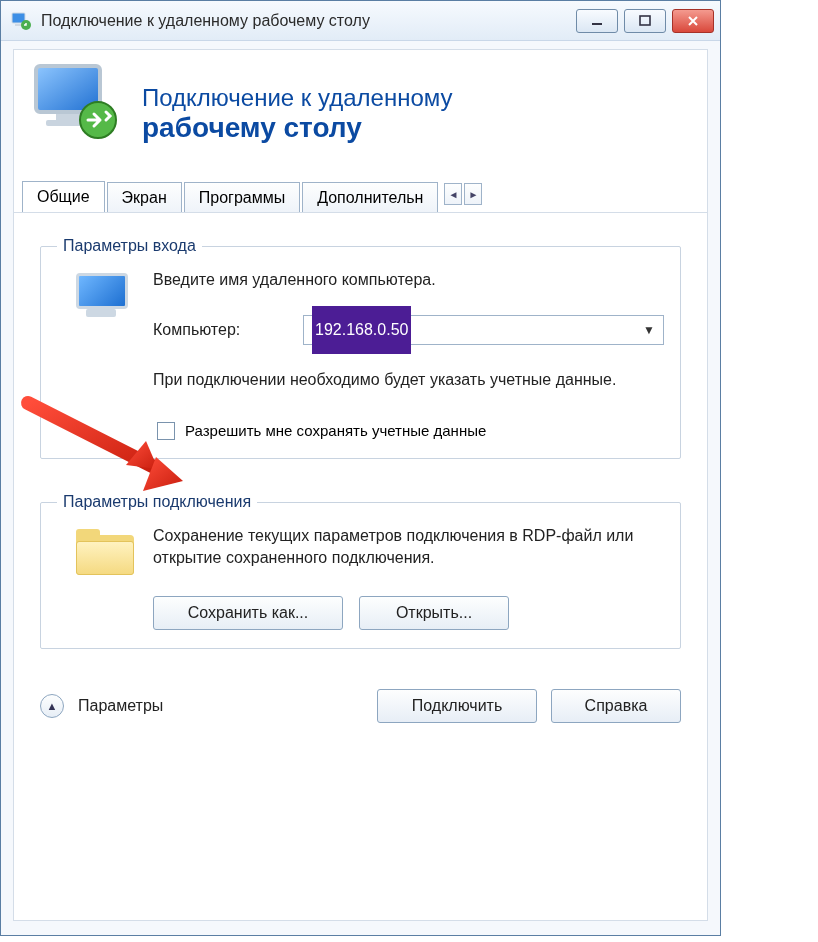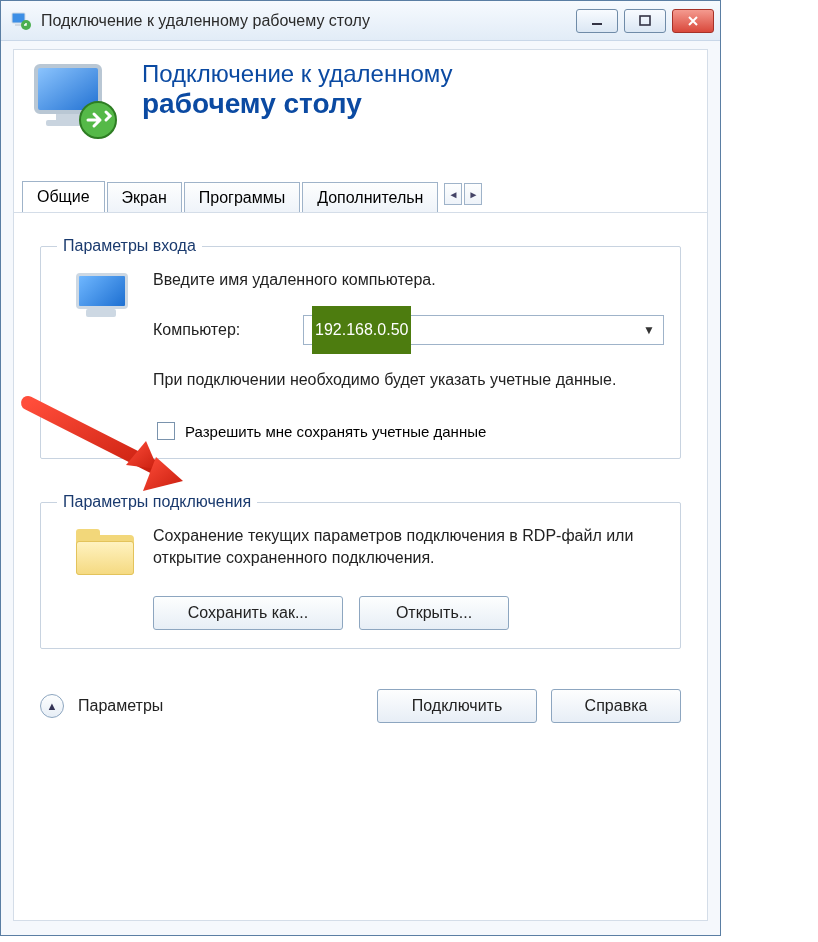--- a/index.html
+++ b/index.html
@@ -46,21 +46,21 @@
     background: linear-gradient(#f49a8f, #d9483b);
     border-color:#a63228; color:#fff; font-weight:bold;
   }
   .client {
     flex: 1;
     padding: 8px 12px 14px 12px;
     display:flex; flex-direction:column;
     background:#f5f8fc;
   }
   .banner {
-    display:flex; align-items:flex-start;
+    display:flex; align-items:flex-end;
     padding: 10px 14px 20px 14px;
     background:#fff;
     border:1px solid #d4dde8;
     border-bottom:none;
   }
   .banner-icon { width: 96px; height: 84px; margin-right: 18px; position:relative; }
   .banner-text { display:flex; flex-direction:column; }
   .banner-line1 { color:#0b4aa2; font-size: 24px; }
   .banner-line2 { color:#0b4aa2; font-size: 28px; font-weight:bold; }
   .tabstrip {
@@ -113,24 +113,24 @@
   .combo, .textbox {
     width: 100%;
     height: 30px;
     border:1px solid #9fb3c9;
     background:#fff;
     padding: 3px 8px;
     font-size:16px;
     color:#222;
   }
   .combo { display:flex; align-items:center; justify-content:space-between; }
-  .combo .val.sel { background:#4d7c0f; color:#fff; padding:15px 3px; }
+  .combo .val.sel { background:#4c1d95; color:#fff; padding:15px 3px; }
   .combo .caret { font-size:12px; color:#333; }
   .note { color:#222; font-size:16px; line-height:1.35; }
-  .checkrow { display:flex; align-items:center; gap:10px; margin-top:18px; margin-left:4px;}
+  .checkrow { display:flex; gap:10px; margin-top:18px; margin-left:4px;}
   .checkbox {
     width:18px; height:18px; border:1px solid #7a93ad; background:#fff;
   }
   .btnrow { display:flex; gap:16px; margin-top:14px; margin-left:0; }
   .btn {
     min-width: 150px; height:34px;
     border:1px solid #8da6c0;
     background: linear-gradient(#fdfefe,#e7eef6);
     border-radius:3px;
     font-size:16px; color:#222;

